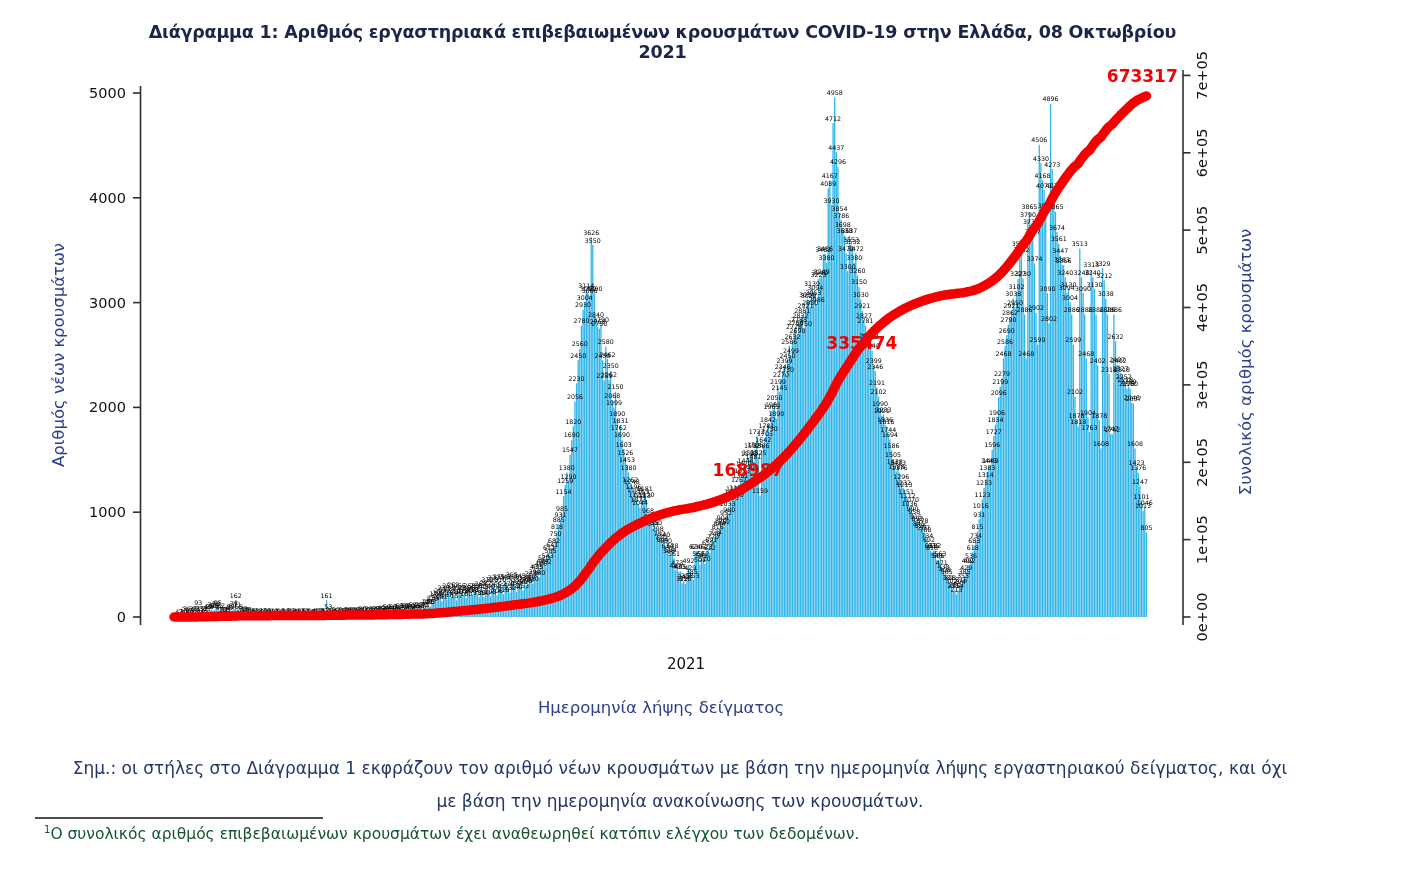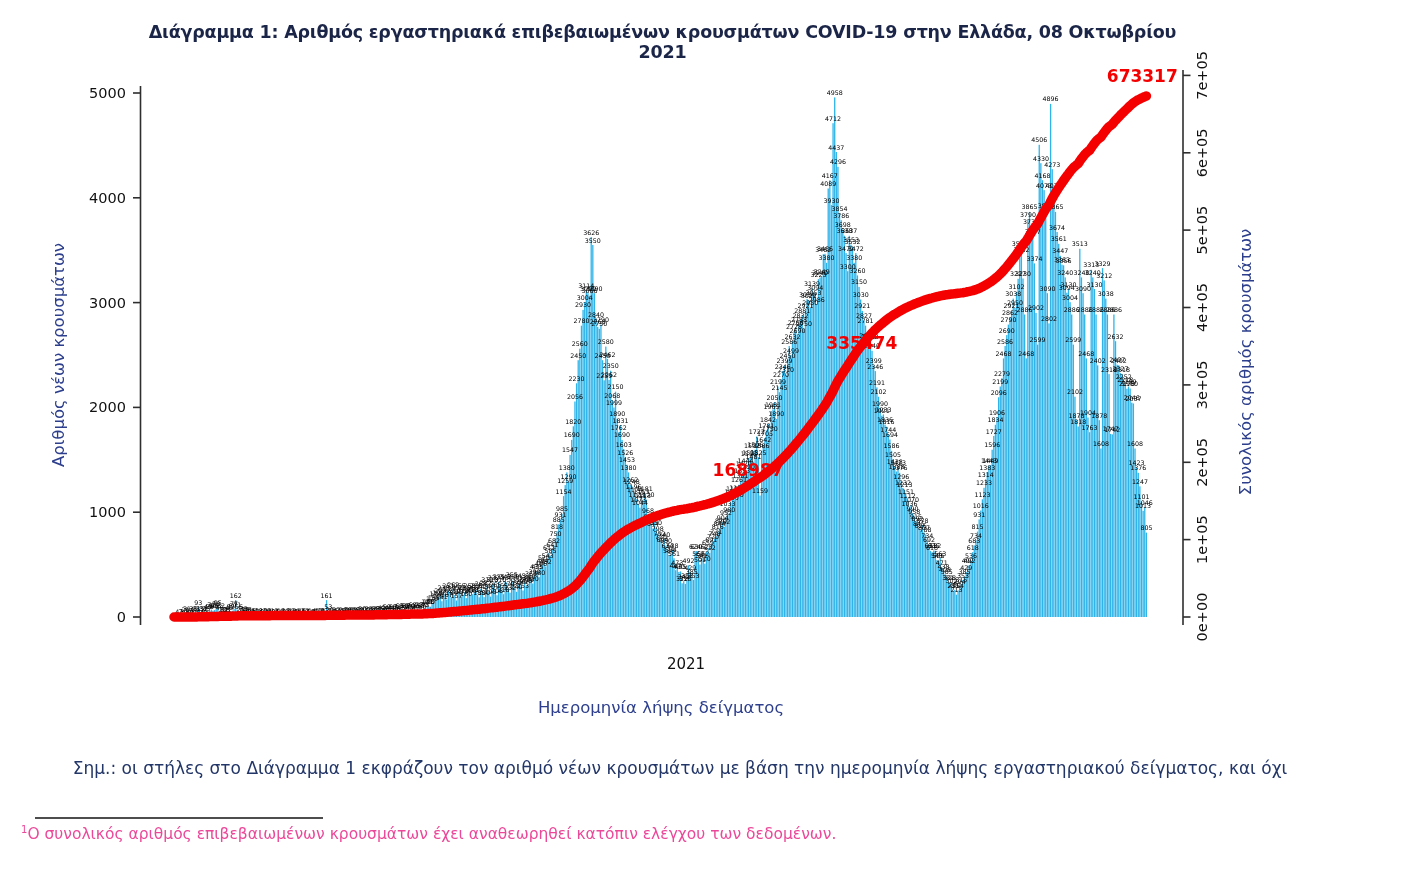--- a/index.html
+++ b/index.html
@@ -4,21 +4,21 @@
 <style>
   html,body{margin:0;padding:0;background:#fff;}
   #page{position:relative;width:1402px;height:886px;background:#ffffff;overflow:hidden;
         font-family:"DejaVu Sans","Liberation Sans",sans-serif;padding-left:47px;}
   #chart-title{position:absolute;left:140px;top:22px;width:1045px;text-align:center;
         font-size:17.5px;font-weight:bold;color:#1b2547;letter-spacing:-0.2px;}
   #chart-svg-wrap{position:absolute;left:0;top:0;width:1402px;height:740px;}
   #note{position:absolute;left:35px;top:752px;width:1290px;font-size:17px;line-height:33px;
         color:#233668;text-align:center;}
   #footnote-rule{position:absolute;left:35px;top:817px;width:288px;height:2px;background:#4d4d4d;}
-  #footnote{position:absolute;left:21px;top:824px;width:1100px;font-size:15.5px;color:#ec4899;}
+  #footnote{position:absolute;left:44px;top:824px;width:1100px;font-size:15.5px;color:#14532d;}
   #footnote sup{font-size:10px;}
 </style>
 </head>
 <body>
 
 <div id="page">
   <div id="chart-title">Διάγραμμα 1: Αριθμός εργαστηριακά επιβεβαιωμένων κρουσμάτων COVID-19 στην Ελλάδα, 08 Οκτωβρίου 2021</div>
   <div id="chart-svg-wrap"><svg width="1402" height="740" viewBox="0 0 1402 740" xmlns="http://www.w3.org/2000/svg">
      <g>
           <line x1="140.5" y1="86" x2="140.5" y2="625" stroke="#2e2e2e" stroke-width="1.6"></line>
@@ -1258,16 +1258,17 @@
         </g>
      <g>
           <text x="748.1" y="476.0" text-anchor="middle" font-size="17" font-weight="bold" fill="#f40000">168987</text>
           <text x="861.8" y="349.1" text-anchor="middle" font-size="17" font-weight="bold" fill="#f40000">335474</text>
           <text x="1142.3" y="82.2" text-anchor="middle" font-size="17" font-weight="bold" fill="#f40000">673317</text>
         </g>
      <path d="M174.0 617.0 L175.6 617.0 L177.2 617.0 L178.9 617.0 L180.5 617.0 L182.1 617.0 L183.7 617.0 L185.4 617.0 L187.0 616.9 L188.6 616.9 L190.2 616.9 L191.9 616.9 L193.5 616.9 L195.1 616.9 L196.7 616.9 L198.3 616.8 L200.0 616.8 L201.6 616.8 L203.2 616.7 L204.8 616.7 L206.5 616.7 L208.1 616.7 L209.7 616.6 L211.3 616.6 L213.0 616.5 L214.6 616.5 L216.2 616.4 L217.8 616.4 L219.5 616.3 L221.1 616.3 L222.7 616.3 L224.3 616.3 L225.9 616.2 L227.6 616.2 L229.2 616.2 L230.8 616.2 L232.4 616.1 L234.1 616.1 L235.7 615.9 L237.3 615.9 L238.9 615.8 L240.6 615.8 L242.2 615.8 L243.8 615.8 L245.4 615.8 L247.1 615.8 L248.7 615.7 L250.3 615.7 L251.9 615.7 L253.5 615.7 L255.2 615.7 L256.8 615.7 L258.4 615.7 L260.0 615.7 L261.7 615.7 L263.3 615.7 L264.9 615.7 L266.5 615.7 L268.2 615.7 L269.8 615.7 L271.4 615.6 L273.0 615.6 L274.6 615.6 L276.3 615.6 L277.9 615.6 L279.5 615.6 L281.1 615.6 L282.8 615.6 L284.4 615.6 L286.0 615.6 L287.6 615.6 L289.3 615.6 L290.9 615.6 L292.5 615.6 L294.1 615.5 L295.8 615.5 L297.4 615.5 L299.0 615.5 L300.6 615.5 L302.2 615.5 L303.9 615.5 L305.5 615.5 L307.1 615.5 L308.7 615.5 L310.4 615.5 L312.0 615.5 L313.6 615.5 L315.2 615.5 L316.9 615.5 L318.5 615.5 L320.1 615.4 L321.7 615.4 L323.3 615.4 L325.0 615.4 L326.6 615.3 L328.2 615.3 L329.8 615.2 L331.5 615.2 L333.1 615.2 L334.7 615.2 L336.3 615.2 L338.0 615.2 L339.6 615.2 L341.2 615.2 L342.8 615.2 L344.4 615.2 L346.1 615.1 L347.7 615.1 L349.3 615.1 L350.9 615.1 L352.6 615.1 L354.2 615.1 L355.8 615.1 L357.4 615.0 L359.1 615.0 L360.7 615.0 L362.3 615.0 L363.9 615.0 L365.6 615.0 L367.2 614.9 L368.8 614.9 L370.4 614.9 L372.0 614.9 L373.7 614.9 L375.3 614.8 L376.9 614.8 L378.5 614.8 L380.2 614.8 L381.8 614.7 L383.4 614.7 L385.0 614.7 L386.7 614.7 L388.3 614.6 L389.9 614.6 L391.5 614.6 L393.1 614.5 L394.8 614.5 L396.4 614.5 L398.0 614.4 L399.6 614.4 L401.3 614.4 L402.9 614.3 L404.5 614.3 L406.1 614.3 L407.8 614.2 L409.4 614.2 L411.0 614.1 L412.6 614.1 L414.3 614.1 L415.9 614.0 L417.5 614.0 L419.1 613.9 L420.7 613.9 L422.4 613.9 L424.0 613.8 L425.6 613.7 L427.2 613.7 L428.9 613.6 L430.5 613.5 L432.1 613.4 L433.7 613.4 L435.4 613.2 L437.0 613.1 L438.6 613.0 L440.2 612.8 L441.8 612.7 L443.5 612.6 L445.1 612.4 L446.7 612.3 L448.3 612.1 L450.0 612.0 L451.6 611.8 L453.2 611.6 L454.8 611.5 L456.5 611.4 L458.1 611.2 L459.7 611.0 L461.3 610.9 L463.0 610.7 L464.6 610.6 L466.2 610.4 L467.8 610.3 L469.4 610.1 L471.1 610.0 L472.7 609.8 L474.3 609.6 L475.9 609.5 L477.6 609.3 L479.2 609.2 L480.8 609.0 L482.4 608.8 L484.1 608.7 L485.7 608.5 L487.3 608.3 L488.9 608.1 L490.6 607.9 L492.2 607.7 L493.8 607.5 L495.4 607.3 L497.0 607.2 L498.7 606.9 L500.3 606.7 L501.9 606.5 L503.5 606.4 L505.2 606.1 L506.8 605.9 L508.4 605.7 L510.0 605.5 L511.7 605.3 L513.3 605.0 L514.9 604.8 L516.5 604.7 L518.1 604.4 L519.8 604.2 L521.4 604.0 L523.0 603.8 L524.6 603.6 L526.3 603.4 L527.9 603.2 L529.5 602.9 L531.1 602.7 L532.8 602.4 L534.4 602.1 L536.0 601.8 L537.6 601.5 L539.3 601.3 L540.9 600.9 L542.5 600.6 L544.1 600.2 L545.7 599.9 L547.4 599.5 L549.0 599.1 L550.6 598.6 L552.2 598.2 L553.9 597.7 L555.5 597.2 L557.1 596.6 L558.7 596.0 L560.4 595.3 L562.0 594.6 L563.6 593.8 L565.2 592.9 L566.8 591.9 L568.5 591.0 L570.1 589.9 L571.7 588.7 L573.3 587.4 L575.0 586.0 L576.6 584.4 L578.2 582.6 L579.8 580.8 L581.5 578.8 L583.1 576.8 L584.7 574.6 L586.3 572.4 L588.0 570.2 L589.6 568.1 L591.2 565.5 L592.8 563.0 L594.4 560.8 L596.1 558.8 L597.7 556.8 L599.3 554.8 L600.9 552.9 L602.6 551.1 L604.2 549.5 L605.8 547.7 L607.4 546.0 L609.1 544.3 L610.7 542.7 L612.3 541.2 L613.9 539.8 L615.5 538.3 L617.2 536.9 L618.8 535.7 L620.4 534.4 L622.0 533.2 L623.7 532.0 L625.3 531.0 L626.9 529.9 L628.5 529.0 L630.2 528.1 L631.8 527.2 L633.4 526.3 L635.0 525.5 L636.6 524.7 L638.3 523.9 L639.9 523.2 L641.5 522.4 L643.1 521.6 L644.8 520.8 L646.4 520.0 L648.0 519.3 L649.6 518.6 L651.3 518.0 L652.9 517.4 L654.5 516.8 L656.1 516.2 L657.8 515.6 L659.4 515.1 L661.0 514.5 L662.6 514.0 L664.2 513.5 L665.9 513.0 L667.5 512.6 L669.1 512.2 L670.7 511.8 L672.4 511.3 L674.0 510.9 L675.6 510.6 L677.2 510.3 L678.9 509.9 L680.5 509.6 L682.1 509.4 L683.7 509.2 L685.3 508.9 L687.0 508.7 L688.6 508.3 L690.2 508.0 L691.8 507.8 L693.5 507.5 L695.1 507.1 L696.7 506.6 L698.3 506.2 L700.0 505.9 L701.6 505.5 L703.2 505.1 L704.8 504.7 L706.5 504.3 L708.1 503.8 L709.7 503.4 L711.3 502.9 L712.9 502.4 L714.6 501.9 L716.2 501.3 L717.8 500.7 L719.4 500.1 L721.1 499.5 L722.7 498.9 L724.3 498.3 L725.9 497.6 L727.6 496.9 L729.2 496.2 L730.8 495.4 L732.4 494.6 L734.0 493.7 L735.7 492.9 L737.3 492.1 L738.9 491.2 L740.5 490.3 L742.2 489.3 L743.8 488.3 L745.4 487.3 L747.0 486.3 L748.7 485.2 L750.3 484.1 L751.9 483.0 L753.5 482.0 L755.2 480.8 L756.8 479.6 L758.4 478.5 L760.0 477.7 L761.6 476.6 L763.3 475.4 L764.9 474.2 L766.5 472.9 L768.1 471.6 L769.8 470.4 L771.4 469.0 L773.0 467.6 L774.6 466.1 L776.3 464.8 L777.9 463.2 L779.5 461.7 L781.1 460.1 L782.8 458.4 L784.4 456.7 L786.0 455.1 L787.6 453.4 L789.2 451.5 L790.9 449.8 L792.5 447.9 L794.1 446.0 L795.7 444.0 L797.4 442.1 L799.0 440.1 L800.6 438.1 L802.2 436.1 L803.9 434.1 L805.5 432.0 L807.1 429.9 L808.7 427.7 L810.3 425.6 L812.0 423.4 L813.6 421.3 L815.2 419.1 L816.8 416.9 L818.5 414.7 L820.1 412.4 L821.7 410.1 L823.3 407.6 L825.0 405.1 L826.6 402.7 L828.2 399.8 L829.8 396.9 L831.4 394.1 L833.1 390.8 L834.7 387.2 L836.3 384.1 L837.9 381.0 L839.6 378.3 L841.2 375.6 L842.8 373.0 L844.4 370.4 L846.1 368.0 L847.7 365.6 L849.3 363.0 L850.9 360.5 L852.6 358.0 L854.2 355.6 L855.8 353.2 L857.4 350.8 L859.0 348.6 L860.7 346.5 L862.3 344.4 L863.9 342.4 L865.5 340.4 L867.2 338.5 L868.8 336.7 L870.4 334.8 L872.0 333.0 L873.7 331.3 L875.3 329.6 L876.9 328.1 L878.5 326.6 L880.1 325.2 L881.8 323.8 L883.4 322.5 L885.0 321.1 L886.6 319.9 L888.3 318.6 L889.9 317.4 L891.5 316.3 L893.1 315.2 L894.8 314.2 L896.4 313.2 L898.0 312.2 L899.6 311.2 L901.3 310.3 L902.9 309.4 L904.5 308.6 L906.1 307.8 L907.7 307.0 L909.4 306.2 L911.0 305.5 L912.6 304.8 L914.2 304.1 L915.9 303.5 L917.5 302.8 L919.1 302.2 L920.7 301.6 L922.4 301.0 L924.0 300.4 L925.6 299.9 L927.2 299.4 L928.9 298.9 L930.5 298.4 L932.1 298.0 L933.7 297.5 L935.3 297.1 L937.0 296.7 L938.6 296.3 L940.2 295.9 L941.8 295.6 L943.5 295.3 L945.1 295.0 L946.7 294.7 L948.3 294.5 L950.0 294.2 L951.6 294.0 L953.2 293.9 L954.8 293.7 L956.4 293.5 L958.1 293.3 L959.7 293.1 L961.3 292.9 L962.9 292.7 L964.6 292.4 L966.2 292.1 L967.8 291.7 L969.4 291.4 L971.1 291.0 L972.7 290.6 L974.3 290.1 L975.9 289.6 L977.5 289.0 L979.2 288.3 L980.8 287.6 L982.4 286.8 L984.0 285.9 L985.7 285.0 L987.3 284.0 L988.9 283.0 L990.5 282.0 L992.2 280.8 L993.8 279.6 L995.4 278.3 L997.0 277.0 L998.7 275.5 L1000.3 273.9 L1001.9 272.3 L1003.5 270.5 L1005.1 268.7 L1006.8 266.8 L1008.4 264.8 L1010.0 262.8 L1011.6 260.7 L1013.3 258.6 L1014.9 256.5 L1016.5 254.3 L1018.1 252.0 L1019.8 249.5 L1021.4 247.0 L1023.0 244.7 L1024.6 242.7 L1026.3 240.9 L1027.9 238.3 L1029.5 235.5 L1031.1 232.9 L1032.7 230.3 L1034.4 227.9 L1036.0 225.8 L1037.6 224.0 L1039.2 220.8 L1040.9 217.7 L1042.5 214.8 L1044.1 211.9 L1045.7 209.1 L1047.4 206.9 L1049.0 205.0 L1050.6 201.5 L1052.2 198.5 L1053.8 195.6 L1055.5 192.8 L1057.1 190.2 L1058.7 187.7 L1060.3 185.3 L1062.0 182.9 L1063.6 180.5 L1065.2 178.2 L1066.8 176.0 L1068.5 173.8 L1070.1 171.6 L1071.7 169.6 L1073.3 167.8 L1074.9 166.3 L1076.6 164.9 L1078.2 163.6 L1079.8 161.1 L1081.4 158.8 L1083.1 156.7 L1084.7 154.6 L1086.3 152.9 L1087.9 151.5 L1089.6 150.3 L1091.2 147.9 L1092.8 145.6 L1094.4 143.4 L1096.1 141.3 L1097.7 139.6 L1099.3 138.3 L1100.9 137.2 L1102.5 134.8 L1104.2 132.5 L1105.8 130.4 L1107.4 128.3 L1109.0 126.7 L1110.7 125.4 L1112.3 124.2 L1113.9 122.2 L1115.5 120.3 L1117.2 118.6 L1118.8 116.9 L1120.4 115.2 L1122.0 113.6 L1123.7 112.0 L1125.3 110.4 L1126.9 108.9 L1128.5 107.3 L1130.1 105.8 L1131.8 104.3 L1133.4 102.9 L1135.0 101.7 L1136.6 100.7 L1138.3 99.7 L1139.9 98.9 L1141.5 98.1 L1143.1 97.4 L1144.8 96.6 L1146.4 96.0" fill="none" stroke="#f40000" stroke-width="9.5" stroke-linecap="round" stroke-linejoin="round"></path>
    </svg></div>
   <div id="note">
     <div>Σημ.: οι στήλες στο Διάγραμμα 1 εκφράζουν τον αριθμό νέων κρουσμάτων με βάση την ημερομηνία λήψης εργαστηριακού δείγματος, και όχι</div>
+    <div>με βάση την ημερομηνία ανακοίνωσης των κρουσμάτων.</div>
   </div>
   <div id="footnote-rule"></div>
   <div id="footnote"><sup>1</sup><span>Ο συνολικός αριθμός επιβεβαιωμένων κρουσμάτων έχει αναθεωρηθεί κατόπιν ελέγχου των δεδομένων.</span></div>
 </div>
 
 </body></html>

